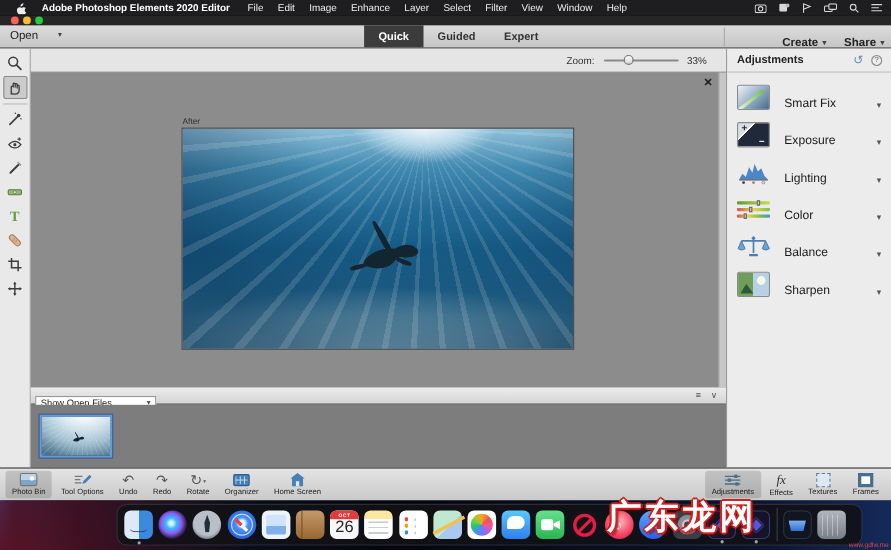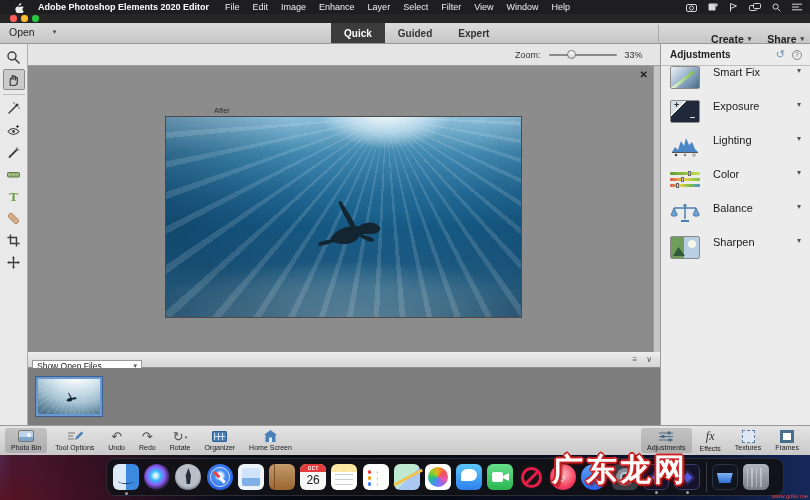--- a/index.html
+++ b/index.html
@@ -43,21 +43,21 @@
   .slider .track { position:absolute; left:0; right:0; top:4px; height:2px; background:#8a8a8a; border-radius:1px; }
   .slider .knob { position:absolute; top:0; width:9px; height:9px; border-radius:50%; background:linear-gradient(180deg,#fdfdfd,#d5d5d5); border:1px solid #777; margin-left:-4px; }
 
   
   .rpanel { left:660px; top:44px; width:150px; height:381px; background:#ececec; border-left:1px solid #9a9a9a; }
   .rpanel .phead { height:22px; border-bottom:1px solid #bdbdbd; position:relative; display:flex; align-items:center; }
   .phead .ptitle { font-size:10px; font-weight:bold; color:#222; margin-left:9px; }
   .phead .picons { margin-left:auto; margin-right:8px; display:flex; gap:7px; align-items:center; }
   .phead .reset { color:#6b8cae; font-size:11px; }
   .phead .helpq { width:10px; height:10px; border:1px solid #8a8a8a; border-radius:50%; font-size:7px; color:#666; display:flex; align-items:center; justify-content:center; }
-  .adjrow { height:34px; display:flex; align-items:flex-start; position:relative; }
+  .adjrow { height:34px; display:flex; align-items:flex-end; position:relative; }
   .adjrow .aicon { width:30px; height:23px; margin-left:9px; position:relative; }
   .adjrow .albl { font-size:11px; color:#1a1a1a; margin-left:13px; }
   .adjrow .achev { position:absolute; right:9px; font-size:8px; color:#555; }
 
   .ic-box { width:30px; height:23px; border:1px solid #8a8a8a; border-radius:2px; }
   .ic-smartfix { background:linear-gradient(135deg,#eef3f8 0%,#9fb8cf 45%,#476b8a 100%); position:relative; overflow:hidden; }
   .ic-smartfix:after { content:""; position:absolute; left:-4px; bottom:-6px; width:34px; height:3px; background:linear-gradient(90deg,#fff,#7bc043); transform:rotate(-38deg); transform-origin:left; }
   .ic-exposure { background:linear-gradient(135deg,#d7dee6 0 28%,#fff 28% 31%,#20293a 31%); position:relative; }
   .ic-exposure:before { content:"+"; position:absolute; left:3px; top:-1px; color:#2a2a2a; font-size:9px; font-weight:bold; }
   .ic-exposure:after { content:"–"; position:absolute; right:4px; bottom:0px; color:#fff; font-size:9px; font-weight:bold; }
@@ -73,21 +73,21 @@
 
   
   .toolcol { left:0; top:44px; width:28px; height:381px; background:#e9e9e9; border-right:1px solid #adadad; display:flex; flex-direction:column; align-items:center; padding-top:3px; }
   .tool { width:22px; height:21px; display:flex; align-items:center; justify-content:center; margin-bottom:1px; }
   .tool.sel { background:#cbcbcb; border:1px solid #8a8a8a; border-radius:2px; }
   .tooldiv { width:22px; height:1px; background:#bdbdbd; margin:3px 0; }
 
   
   .canvas { left:28px; top:66px; width:632px; height:286px; background:#8c8c8c; }
   .canvas .closex { position:absolute; right:12px; top:3px; font-size:10px; color:#1d1d1d; font-weight:bold; }
-  .afterlbl { position:absolute; left:138px; top:40px; font-size:7.5px; color:#2e2e2e;margin-left:48px; }
+  .afterlbl { position:absolute; left:138px; top:40px; font-size:7.5px; color:#2e2e2e; }
   .mainimg { position:absolute; left:137px; top:50px; width:357px; height:202px; border:1px solid #4a4a4a; overflow:hidden; }
   .sea { position:absolute; inset:0;
     background:
       radial-gradient(ellipse 95px 55px at 62% -4%, rgba(255,255,255,.98), rgba(225,243,252,.55) 45%, transparent 72%),
       repeating-conic-gradient(from 152deg at 62% 0%, rgba(255,255,255,.13) 0deg 1.6deg, transparent 1.6deg 7.5deg),
       radial-gradient(circle at 62% 0%, transparent 32%, rgba(8,38,66,.35) 78%),
       radial-gradient(ellipse 280px 80px at 50% 103%, #7aa3b8 0%, rgba(122,163,184,.55) 45%, transparent 78%),
       linear-gradient(180deg,#8fc0da 0%,#4189b0 18%,#226a96 38%,#165c87 55%,#1d608a 72%,#2d6d90 86%,#265e7e 100%);
   }
   .turtle { position:absolute; left:40%; top:40%; width:26%; }
@@ -141,21 +141,21 @@
   .d-launchpad:after { content:""; position:absolute; left:32%; top:15%; width:36%; height:62%; background:#262d3a; clip-path:polygon(50% 0,78% 45%,68% 100%,32% 100%,22% 45%); }
   .d-safari { border-radius:50%; background:radial-gradient(circle at 50% 45%,#eaf4ff 0 14%,#4b93f7 28%,#1d4ed8 88%); }
   .d-safari:before { content:""; position:absolute; inset:3px; border:1px solid rgba(255,255,255,.75); border-radius:50%; }
   .d-safari:after { content:""; position:absolute; left:50%; top:50%; width:2.5px; height:15px; margin:-7.5px 0 0 -1.25px; background:linear-gradient(180deg,#f43f3f 0 50%,#f8fafc 50%); transform:rotate(-45deg); }
   .d-mail { background:#eef3f8; }
   .d-mail:after { content:""; position:absolute; inset:4px; background:linear-gradient(180deg,#cfe3fa 0 55%,#7fb0e8 55%); border-radius:2px; }
   .d-contacts { background:linear-gradient(180deg,#c59a6b,#99672f); }
   .d-contacts:after { content:""; position:absolute; left:5px; top:0; bottom:0; width:1.5px; background:#7c4f26; }
   .d-calendar { background:#f7f7f7; overflow:hidden; display:flex; flex-direction:column; align-items:center; }
   .cal-month { width:100%; height:8px; background:#e23b3b; color:#fff; font-size:4.5px; font-weight:bold; display:flex; align-items:center; justify-content:center; letter-spacing:.5px; }
-  .cal-day { font-size:12px; color:#222; line-height:16px; }
+  .cal-day { font-size:15px; color:#222; line-height:16px; }
   .d-notes { background:linear-gradient(180deg,#fbe7a2 0 30%,#fff 30%); }
   .d-notes:after { content:""; position:absolute; left:4px; right:4px; top:38%; height:50%; background:repeating-linear-gradient(180deg,#c9cdd3 0 1px,transparent 1px 5px); }
   .d-reminders { background:#fff; }
   .d-reminders:after { content:""; position:absolute; left:5px; top:6px; width:3.5px; height:3.5px; border-radius:50%; background:#ef4444; box-shadow:0 6px 0 #f59e0b,0 12px 0 #3b82f6, 8px 0.5px 0 -0.7px #c9cdd3, 8px 6.5px 0 -0.7px #c9cdd3, 8px 12.5px 0 -0.7px #c9cdd3; }
   .d-maps { background:linear-gradient(135deg,#bfe8d0 0 55%,#a9c9f0 55%); }
   .d-maps:after { content:""; position:absolute; left:-2px; top:12px; width:32px; height:2.5px; background:#f2c14e; transform:rotate(-28deg); }
   .d-photos { background:#fff; }
   .d-photos:after { content:""; position:absolute; inset:3px; border-radius:50%; background:conic-gradient(#f59e0b,#ef4444,#ec4899,#8b5cf6,#3b82f6,#10b981,#84cc16,#f59e0b); opacity:.92; }
   .d-messages { background:linear-gradient(180deg,#5ac8fa,#2f80ed); }
   .d-messages:after { content:""; position:absolute; left:5px; top:5px; width:16px; height:12px; background:#fff; border-radius:6px 6px 6px 1px; }

